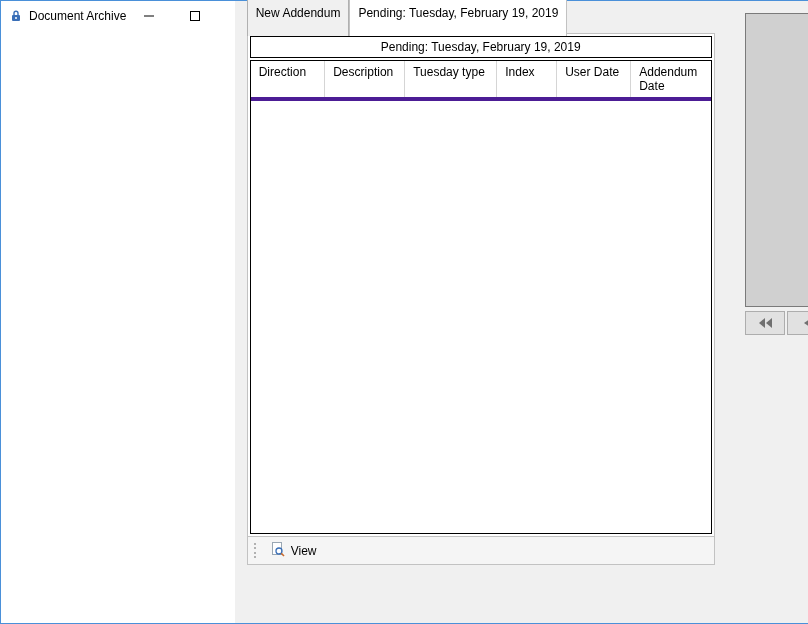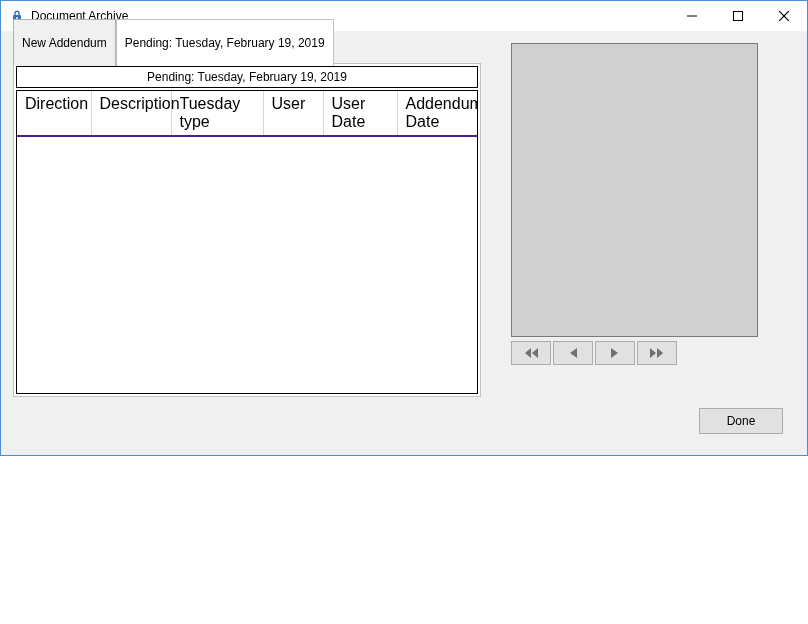--- a/index.html
+++ b/index.html
@@ -4,26 +4,27 @@
   <style>
     * { box-sizing: border-box; }
     body {
       margin: 0;
       font-family: "Segoe UI", Tahoma, Arial, sans-serif;
       font-size: 12px;
       background: #fff;
     }
     .window {
       width: 808px;
-      height: 456px;
+      height: 624px;
       border: 1px solid #4a90d9;
       display: flex;
-      flex-direction: column;
+      flex-direction: row;
       background: #fff;
       position: relative;
+      gap: 11px;
     }
     .titlebar {
       height: 30px;
       display: flex;
       align-items: center;
       padding: 0 0 0 8px;
       background: #fff;
     }
     .titlebar-icon {
       width: 16px;
@@ -121,24 +122,24 @@
       overflow: hidden;
     }
     .tbl {
       width: 100%;
       border-collapse: collapse;
       table-layout: fixed;
     }
     .tbl thead th {
       text-align: left;
       font-weight: normal;
-      font-size: 16px;
+      font-size: 12px;
       padding: 4px 8px;
       border-right: 1px solid #d5d5d5;
-      border-bottom: 2px solid #4c1d95;
+      border-bottom: 4px solid #4c1d95;
       background: #fff;
       vertical-align: top;
       height: 30px;
     }
     .tbl thead th:last-child { border-right: none; }
     .tbl-body-spacer { flex: 1; }
     .bottom-toolbar {
       border: 1px solid #c2c2c2;
       border-top: none;
       background: #f5f5f5;
@@ -270,30 +271,48 @@
                   <col style="width:92px">
                   <col style="width:60px">
                   <col style="width:74px">
                   <col>
               </colgroup>
               <thead>
                 <tr>
                   <th>Direction</th>
                   <th>Description</th>
                   <th>Tuesday type</th>
-                  <th>User</th>
+                  <th>Index</th>
                   <th>User Date</th>
                   <th>Addendum Date</th>
                 </tr>
               </thead>
             </table>
             <div class="tbl-body-spacer"></div>
           </div>
         </div>
 
+        <div class="bottom-toolbar">
+          <div class="grip">
+            <span></span>
+              <span></span>
+              <span></span>
+              <span></span>
+          </div>
+          <div class="view-btn">
+            <span>
+              <svg width="16" height="16" viewBox="0 0 16 16">
+                <rect x="2.5" y="1.5" width="9" height="12" fill="#fff" stroke="#9aa7b3" stroke-width="1"></rect>
+                <circle cx="9" cy="10" r="3" fill="none" stroke="#3a6fb7" stroke-width="1.3"></circle>
+                <line x1="11.3" y1="12.3" x2="14" y2="15" stroke="#c96a2b" stroke-width="1.6"></line>
+              </svg>
+            </span>
+            <span>View</span>
+          </div>
+        </div>
       </div>
 
       <div class="right-panel">
         <div class="preview-box"></div>
         <div class="nav-row">
           <div class="nav-btn">
             <svg width="16" height="12" viewBox="0 0 16 12">
                 <path d="M8 1 L2 6 L8 11 Z" fill="#707070"></path>
                 <path d="M15 1 L9 6 L15 11 Z" fill="#707070"></path>
               </svg>

